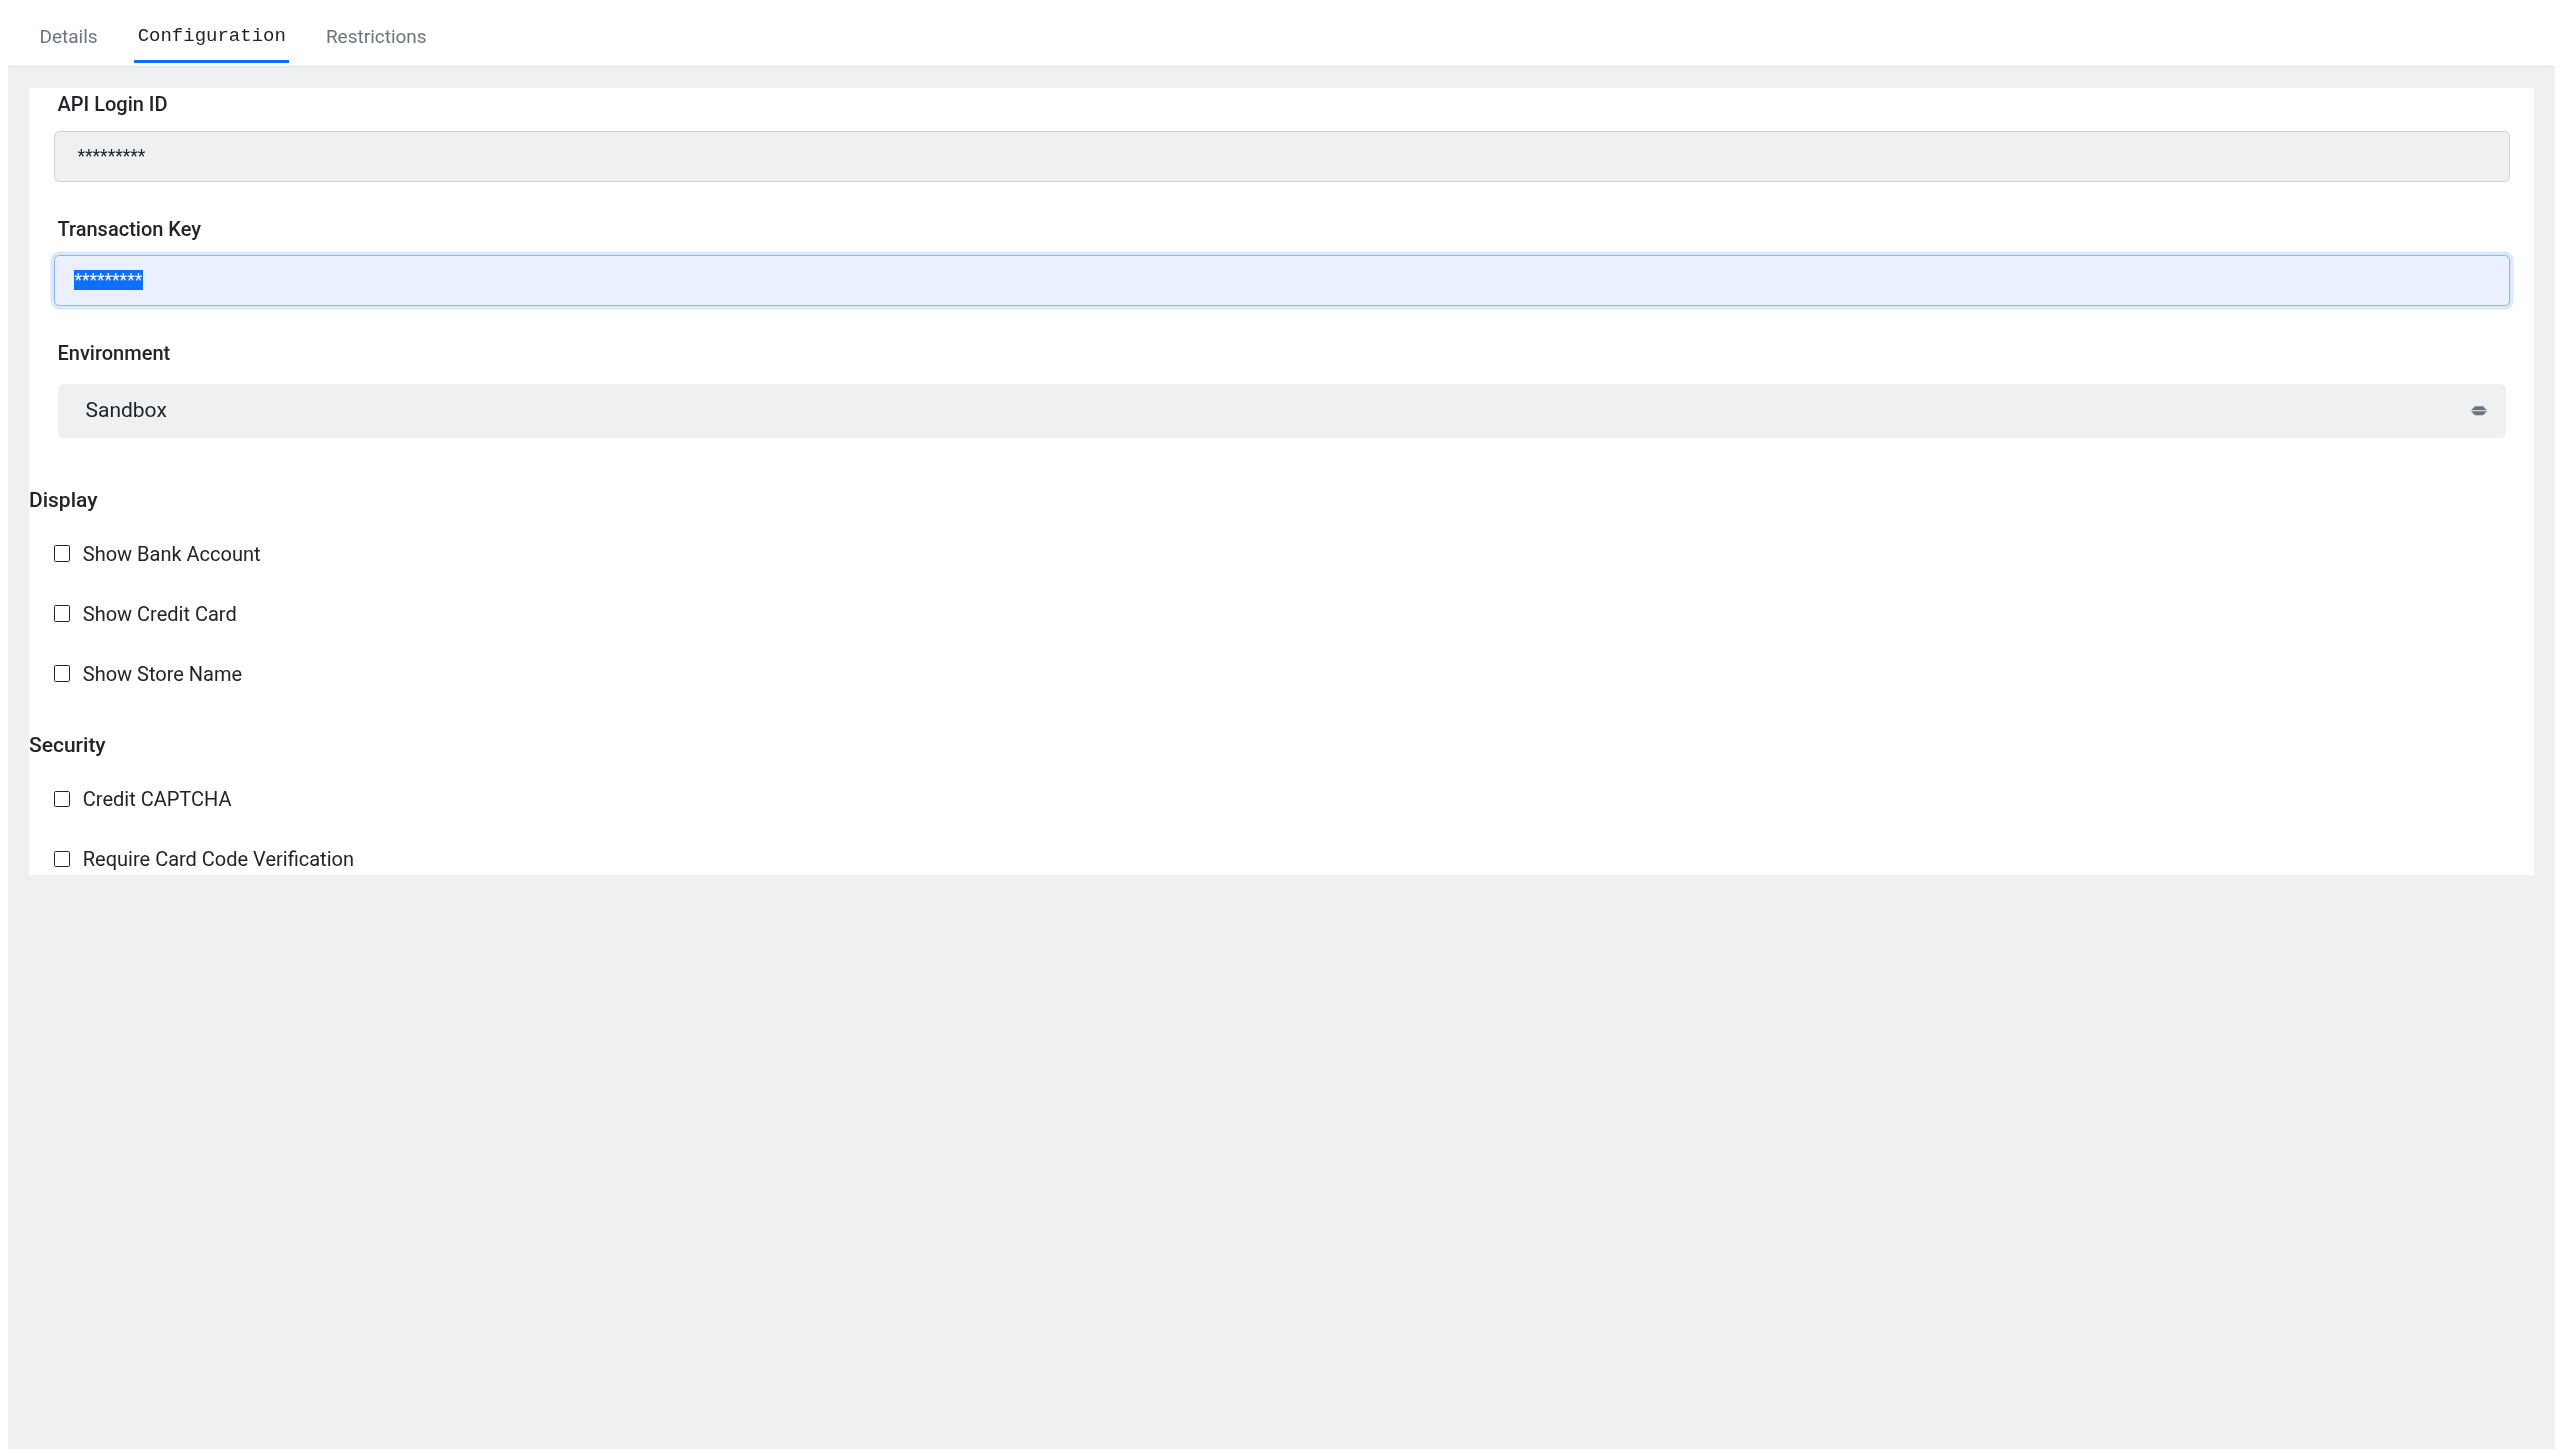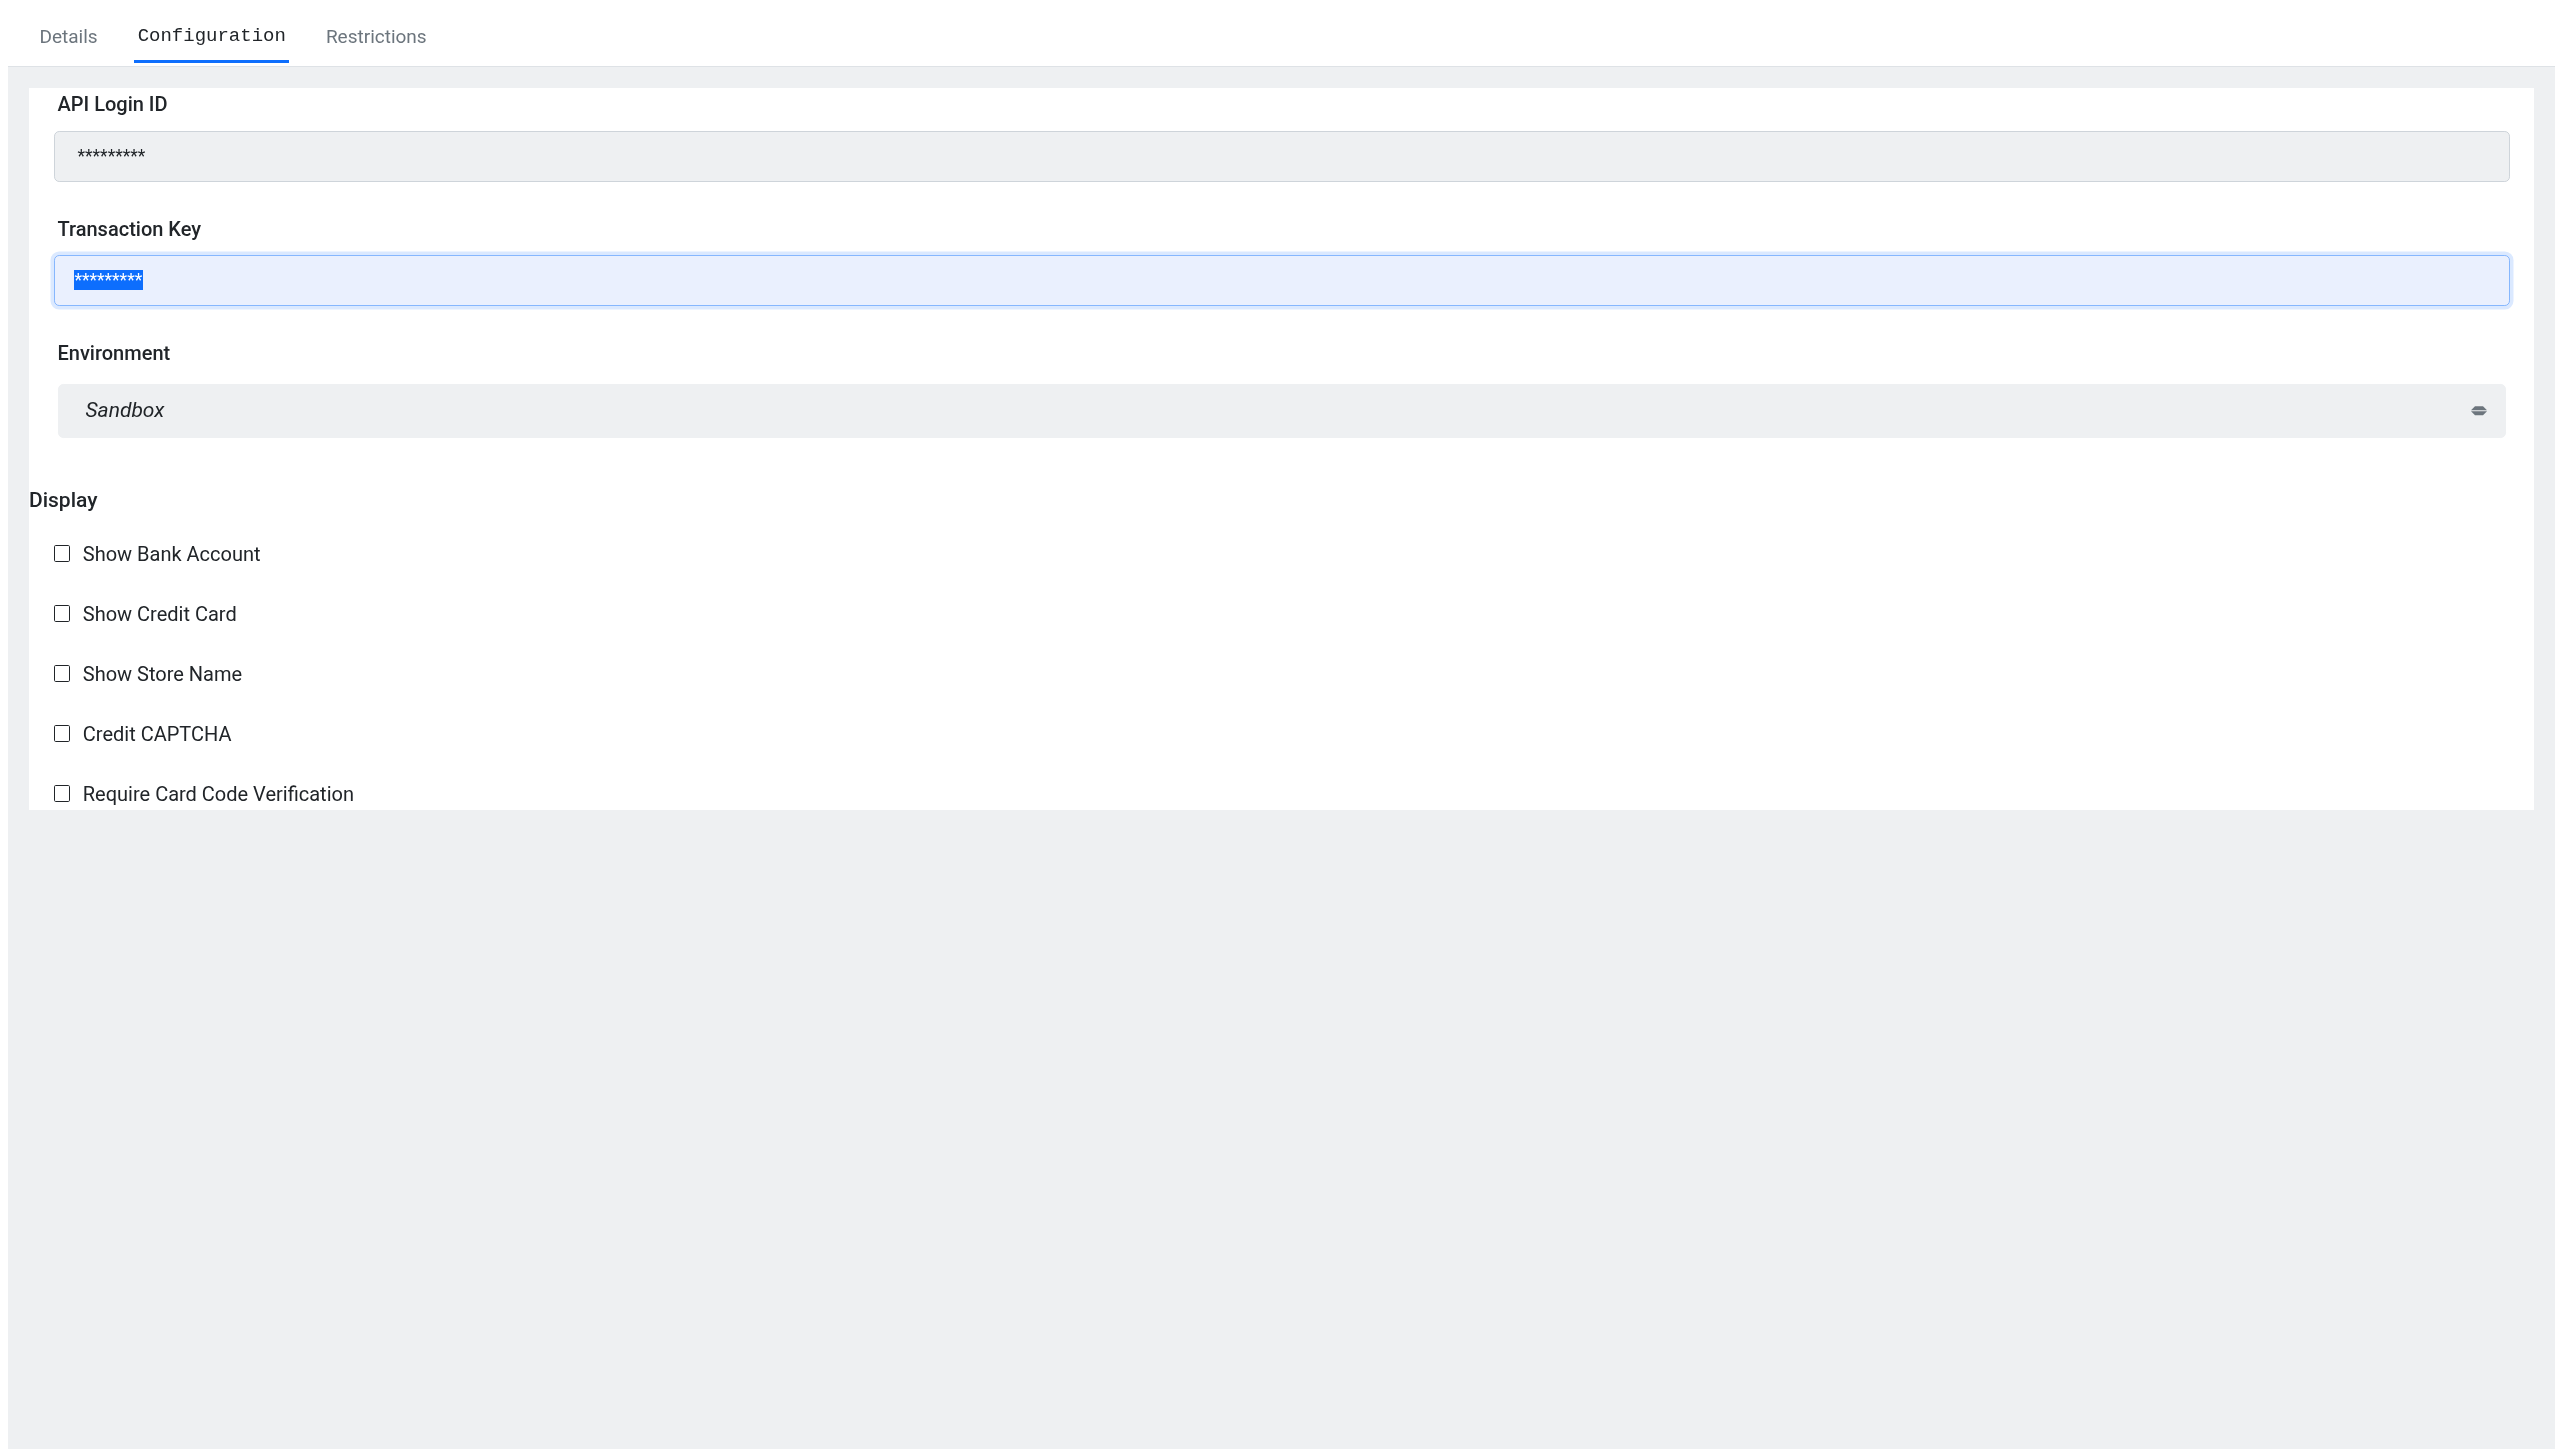--- a/index.html
+++ b/index.html
@@ -99,21 +99,20 @@
       width: 100%;
       background: #eef0f2;
       border: 0.9px solid #eef0f2;
       border-radius: 5.2px;
       padding: 12.2px 23px;
       font-size: 21px;
       color: #212529;
       appearance: none;
       cursor: pointer;
       line-height: 1.3;
-      font-style: italic;
     }
 
     .select-arrows {
       position: absolute;
       right: 19px;
       top: 50%;
       transform: translateY(-50%);
       pointer-events: none;
       display: flex;
       flex-direction: column;
@@ -213,20 +212,21 @@
     <div class="checkbox-row">
       <div class="checkbox"></div>
       <div class="checkbox-label">Show Credit Card</div>
     </div>
 
     <div class="checkbox-row">
       <div class="checkbox"></div>
       <div class="checkbox-label">Show Store Name</div>
     </div>
 
+    <div class="section-heading">Security</div>
 
     <div class="checkbox-row">
       <div class="checkbox"></div>
       <div class="checkbox-label">Credit CAPTCHA</div>
     </div>
 
     <div class="checkbox-row">
       <div class="checkbox"></div>
       <div class="checkbox-label">Require Card Code Verification</div>
     </div>

